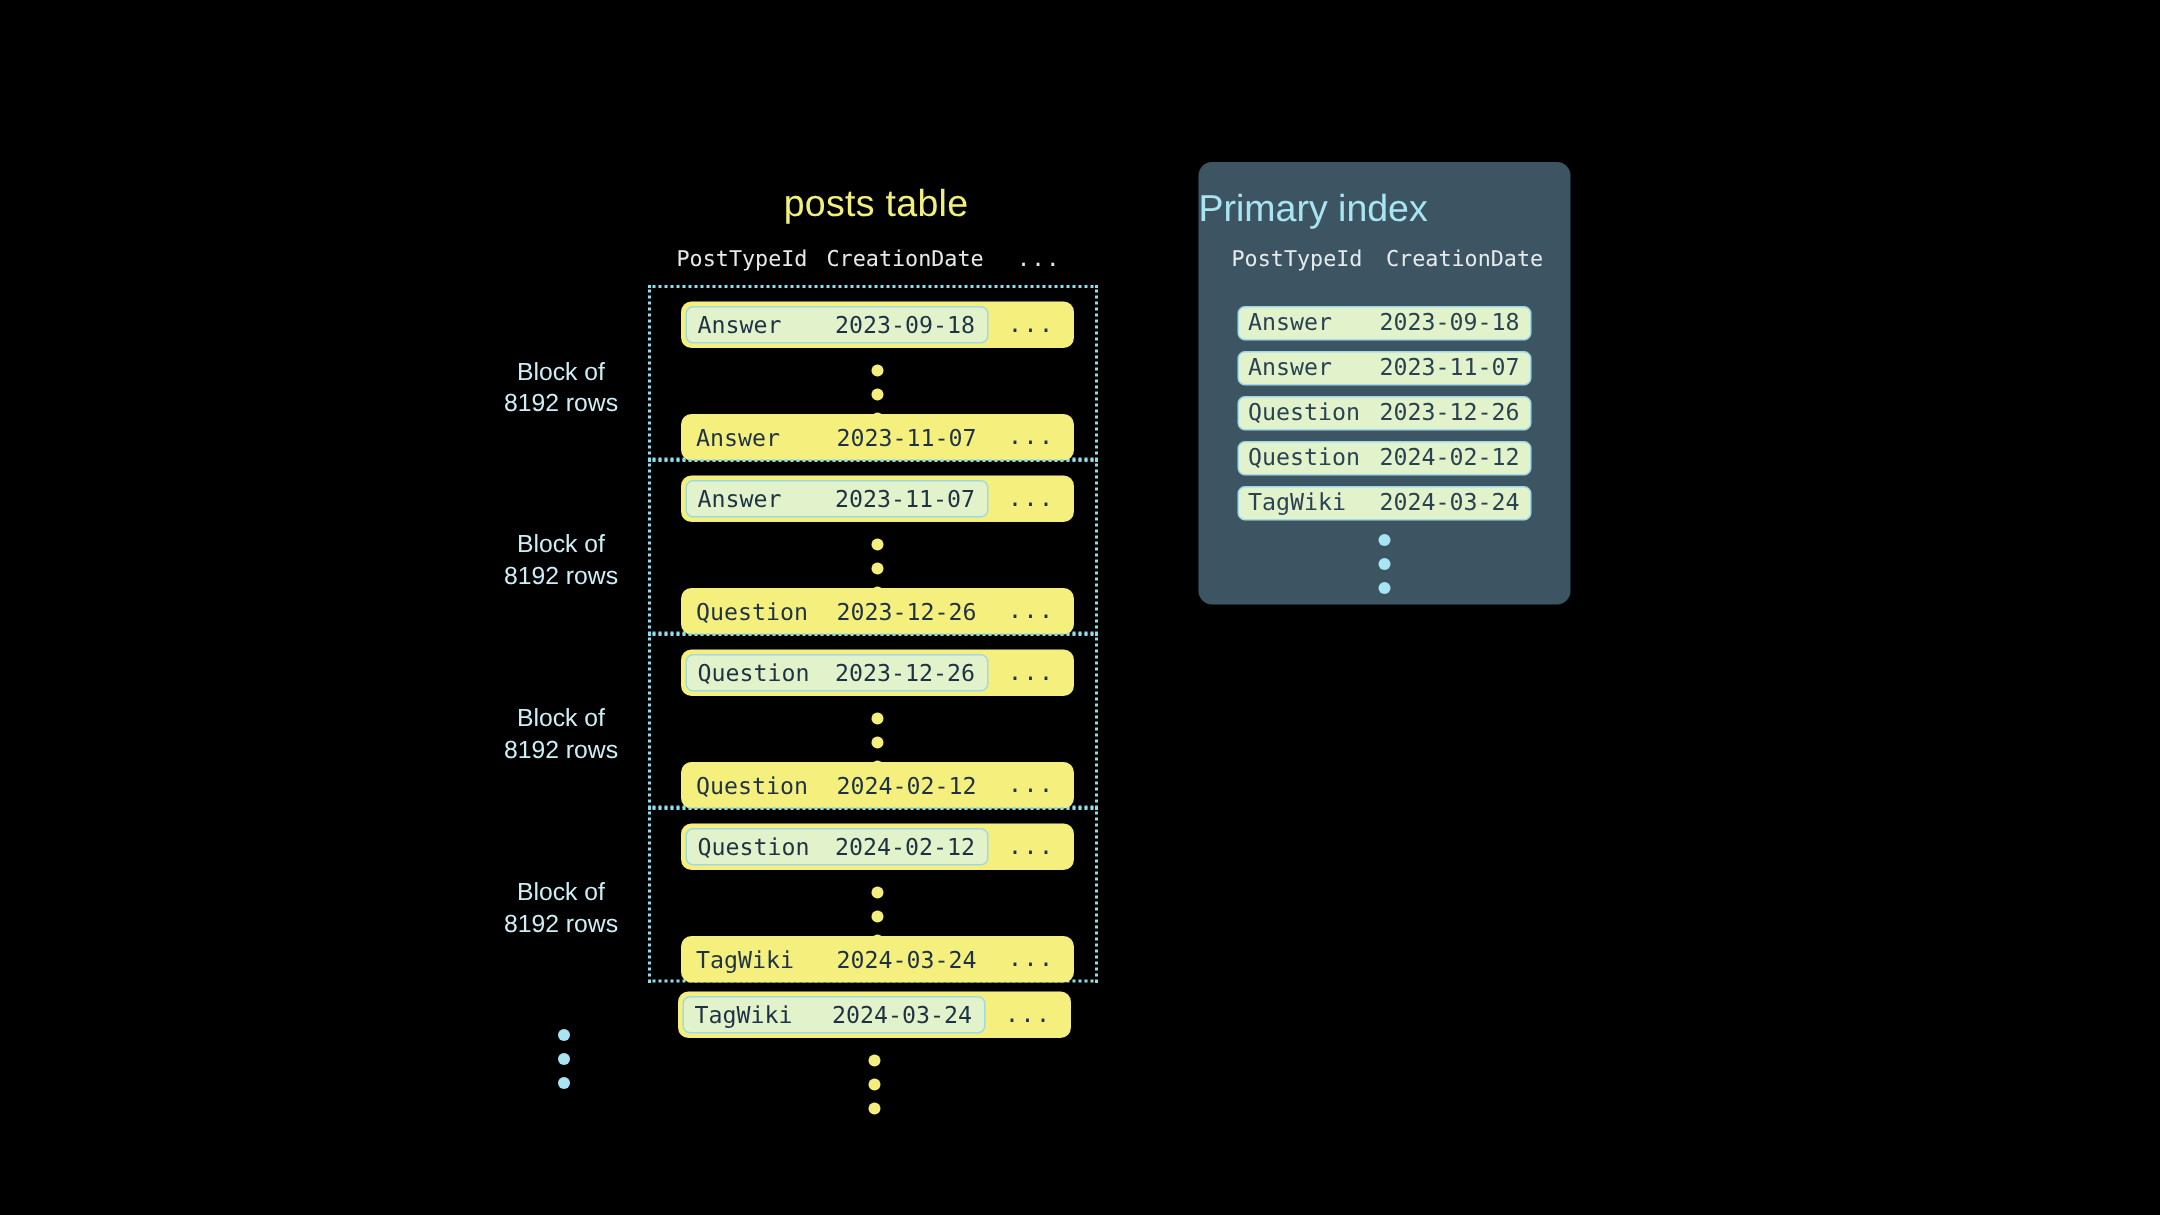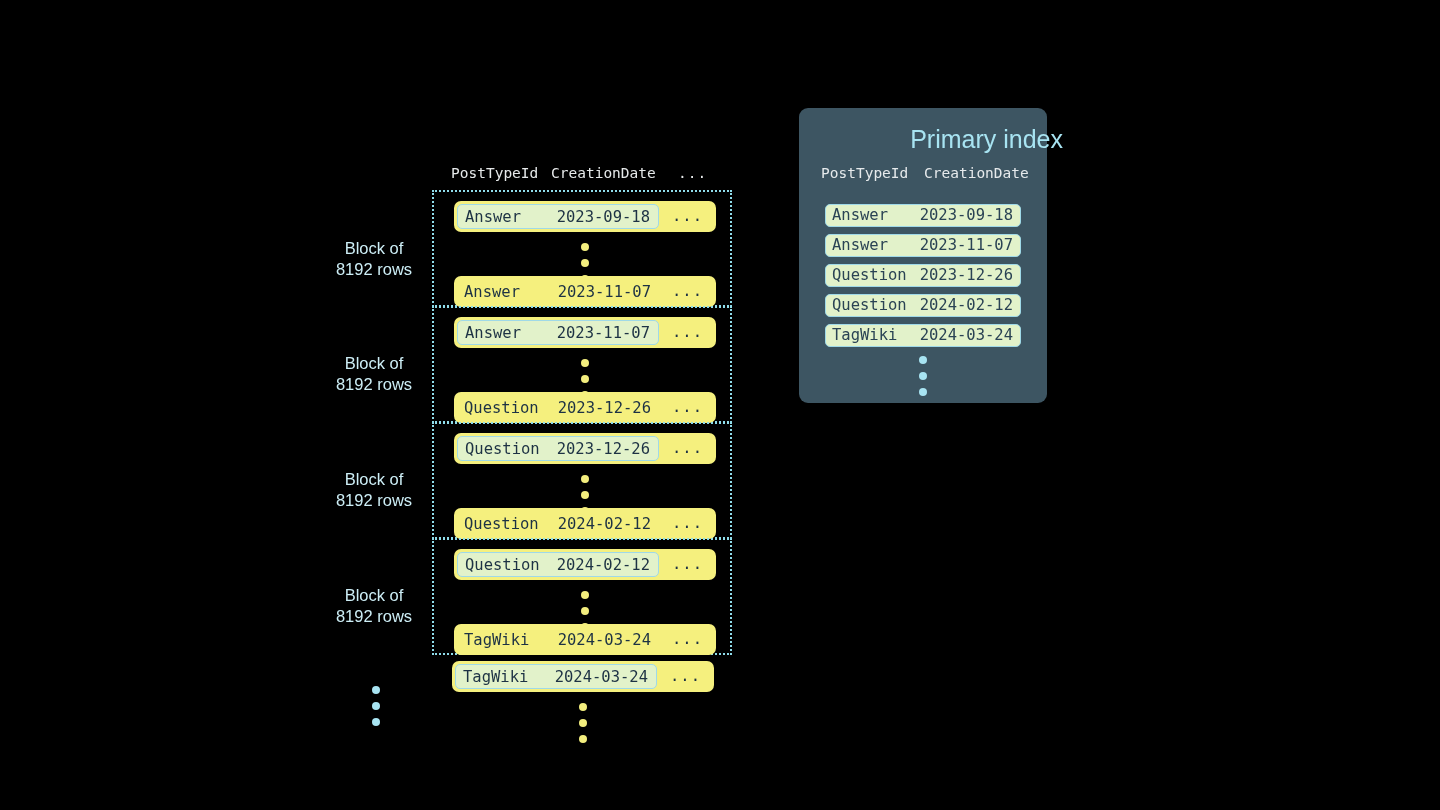--- a/index.html
+++ b/index.html
@@ -145,21 +145,21 @@
     width: 248px;
     height: 295px;
     background: #3d5562;
     border-radius: 9px;
   }
   .pi-title {
     position: absolute;
     left: 0;
     top: 17px;
     width: 264px;
-    text-align: right;
+    text-align: left;
     color: #a8e4f2;
     font-size: 25px;
   }
   .pi-headers {
     position: absolute;
     left: 0;
     top: 57px;
     width: 248px;
     height: 22px;
     color: #e6eaec;
@@ -185,20 +185,21 @@
   .pi-row .c-type { position: absolute; left: 6px; top: 1px; white-space: nowrap; }
   .pi-row .c-date { position: absolute; right: 7px; top: 1px; white-space: nowrap; }
 </style>
 </head>
 <body>
 
 <div class="stage">
 
   <div id="posts-table">
 
+    <div class="table-title">posts table</div>
 
     <div class="col-headers">
       <span class="ch-posttype">PostTypeId</span>
       <span class="ch-creation">CreationDate</span>
       <span class="ch-more">...</span>
     </div>
 
     <div class="block" style="top:80px; height:117px;">
       <div class="row hl" style="top:9px;">
         <div class="cells">

